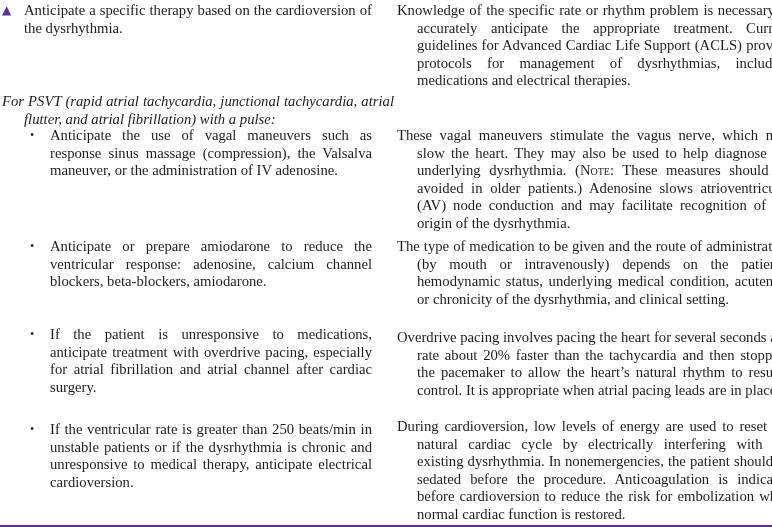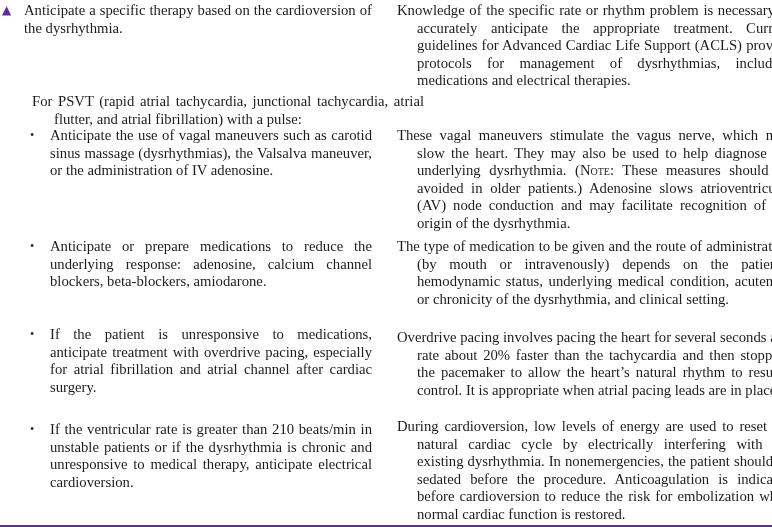--- a/index.html
+++ b/index.html
@@ -32,24 +32,24 @@
     color: #5e2f9b;
     font-size: 12px;
     line-height: 17.5px;
     font-family: "DejaVu Sans", sans-serif;
   }
   .main-text { flex: 1; text-align: justify; }
 
   .subheading {
     position: absolute;
     top: 93px; left: 2px; width: 370px;
+    font-style: italic;
     text-align: justify;
     padding-left: 22px;
     text-indent: -22px;
-    margin-left: 30px;
   }
 
   .bullet-item {
     position: absolute;
     left: 30px; width: 342px;
     display: flex;
   }
   .bullet-item.b1 { top: 127px; }
   .bullet-item.b2 { top: 238px; }
   .bullet-item.b3 { top: 326px; }
@@ -97,36 +97,36 @@
 
     <div class="main-item">
       <span class="tri">▲</span>
       <span class="main-text">Anticipate a specific therapy based on the cardioversion of the dysrhythmia.</span>
     </div>
 
     <div class="subheading">For PSVT (rapid atrial tachycardia, junctional tachycardia, atrial flutter, and atrial fibrillation) with a pulse:</div>
 
     <div class="bullet-item b1">
       <span class="dot">•</span>
-      <span class="btext">Anticipate the use of vagal maneuvers such as carotid sinus massage (dysrhythmias), the Valsalva maneuver, or the administration of IV adenosine.</span>
+      <span class="btext">Anticipate the use of vagal maneuvers such as response sinus massage (compression), the Valsalva maneuver, or the administration of IV adenosine.</span>
     </div>
 
     <div class="bullet-item b2">
       <span class="dot">•</span>
-      <span class="btext">Anticipate or prepare medications to reduce the underlying response: adenosine, calcium channel blockers, beta-blockers, amiodarone.</span>
+      <span class="btext">Anticipate or prepare amiodarone to reduce the ventricular response: adenosine, calcium channel blockers, beta-blockers, amiodarone.</span>
     </div>
 
     <div class="bullet-item b3">
       <span class="dot">•</span>
       <span class="btext">If the patient is unresponsive to medications, anticipate treatment with overdrive pacing, especially for atrial fibrillation and atrial channel after cardiac surgery.</span>
     </div>
 
     <div class="bullet-item b4">
       <span class="dot">•</span>
-      <span class="btext">If the ventricular rate is greater than 210 beats/min in unstable patients or if the dysrhythmia is chronic and unresponsive to medical therapy, anticipate electrical cardioversion.</span>
+      <span class="btext">If the ventricular rate is greater than 250 beats/min in unstable patients or if the dysrhythmia is chronic and unresponsive to medical therapy, anticipate electrical cardioversion.</span>
     </div>
 
   </div>
 
   <div class="col-right">
 
     <p class="rat p1">Knowledge of the specific rate or rhythm problem is necessary to accurately anticipate the appropriate treatment. Current guidelines for Advanced Cardiac Life Support (ACLS) provide protocols for management of dysrhythmias, including medications and electrical therapies.</p>
 
     <p class="rat p2"><span>These vagal maneuvers stimulate the vagus nerve, which may slow the heart. They may also be used to help diagnose the underlying dysrhythmia. (</span><span class="note-label">Note:</span><span> These measures should be avoided in older patients.) Adenosine slows atrioventricular (AV) node conduction and may facilitate recognition of the origin of the dysrhythmia.</span></p>
 

